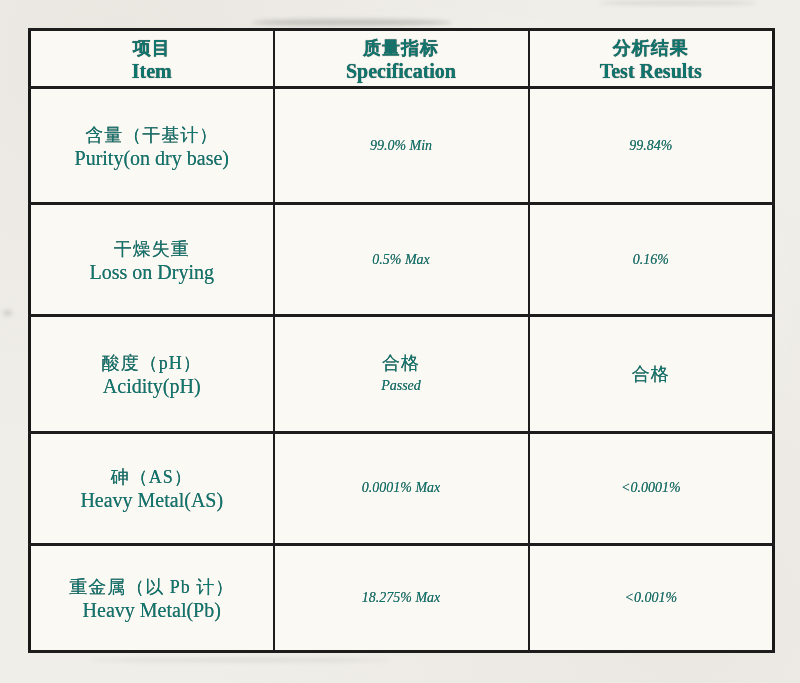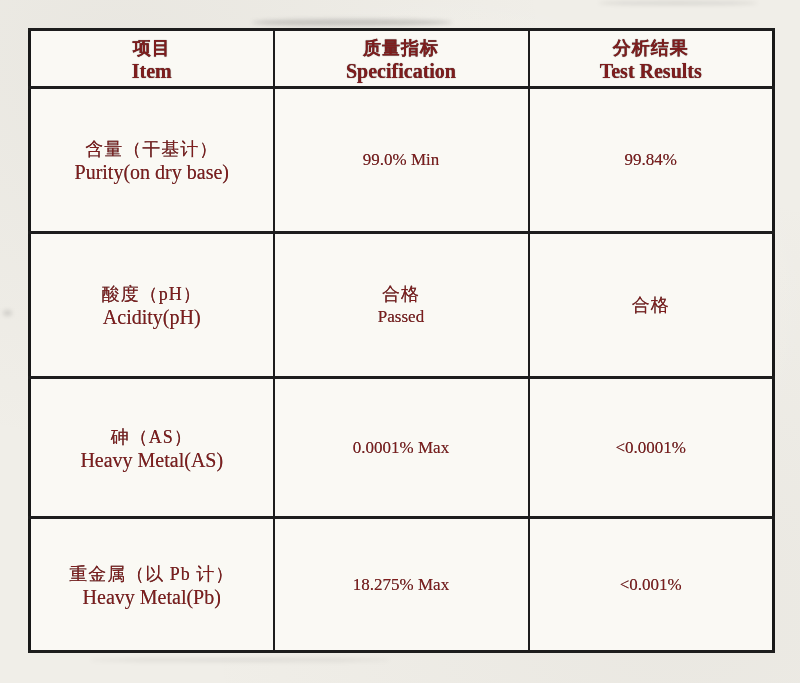--- a/index.html
+++ b/index.html
@@ -49,21 +49,21 @@
   table.coa col.c3 { width: 245px; }
 
   table.coa { border: 3px solid #181818; }
   table.coa td, table.coa th {
     border: 2px solid #1d1d1d;
     border-top-width: 3px;
     border-bottom-width: 3px;
     padding: 2px 4px;
     text-align: center;
     vertical-align: middle;
-    color: #7f1d1d;
+    color: #0f766e;
   }
 
   tr.h-head { height: 58px; }
   tr.h-r1 { height: 64px; }
   tr.h-r2 { height: 63px; }
   tr.h-r3 { height: 62px; }
   tr.h-r4 { height: 62px; }
   tr.h-r5 { height: 64px; }
   tr.h-r6 { height: 67px; }
   tr.h-r7 { height: 62px; }
@@ -75,23 +75,24 @@
     line-height: 24px;
     letter-spacing: 1px;
     text-shadow: 0 0 0.5px rgba(10,10,10,0.7);
   }
   .en {
     font-size: 20px;
     line-height: 22px;
     text-shadow: 0 0 0.4px rgba(10,10,10,0.6);
   }
   .val {
-    font-size: 17px;
+    font-size: 14px;
     line-height: 22px;
     text-shadow: 0 0 0.4px rgba(10,10,10,0.6);
+    font-style: italic;
   }
   thead .zh, thead .en {
     font-weight: bold;
     text-shadow: 0 0 0.8px rgba(0,0,0,0.85);
   }
 </style>
 </head>
 <body>
 
 <div class="scan-page">
@@ -130,20 +131,32 @@
           <div class="zh">含量（干基计）</div>
           <div class="en">Purity(on dry base)</div>
         </td>
         <td>
           <div class="val">99.0% Min</div>
         </td>
         <td>
           <div class="val">99.84%</div>
         </td>
       </tr>
+      <tr class="h-r3">
+        <td>
+          <div class="zh">干燥失重</div>
+          <div class="en">Loss on Drying</div>
+        </td>
+        <td>
+          <div class="val">0.5% Max</div>
+        </td>
+        <td>
+          <div class="val">0.16%</div>
+        </td>
+      </tr>
       <tr class="h-r5">
         <td>
           <div class="zh">酸度（pH）</div>
           <div class="en">Acidity(pH)</div>
         </td>
         <td>
           <div class="zh">合格</div>
           <div class="val">Passed</div>
         </td>
         <td>

